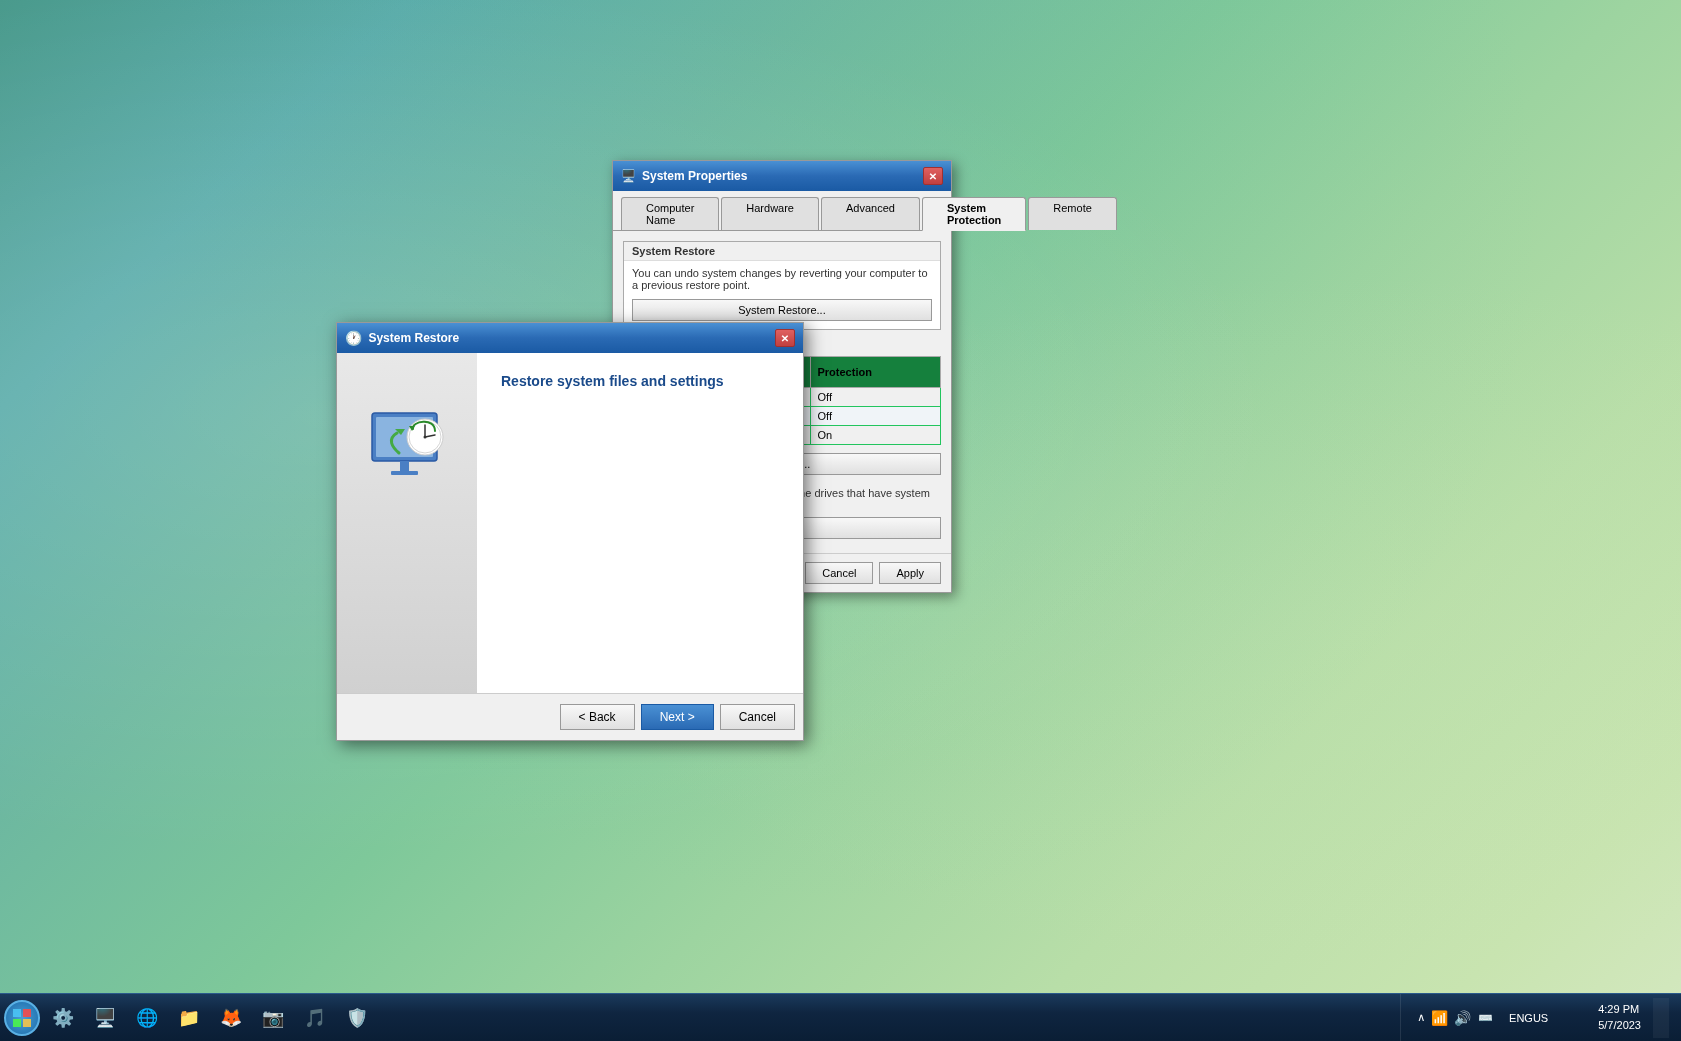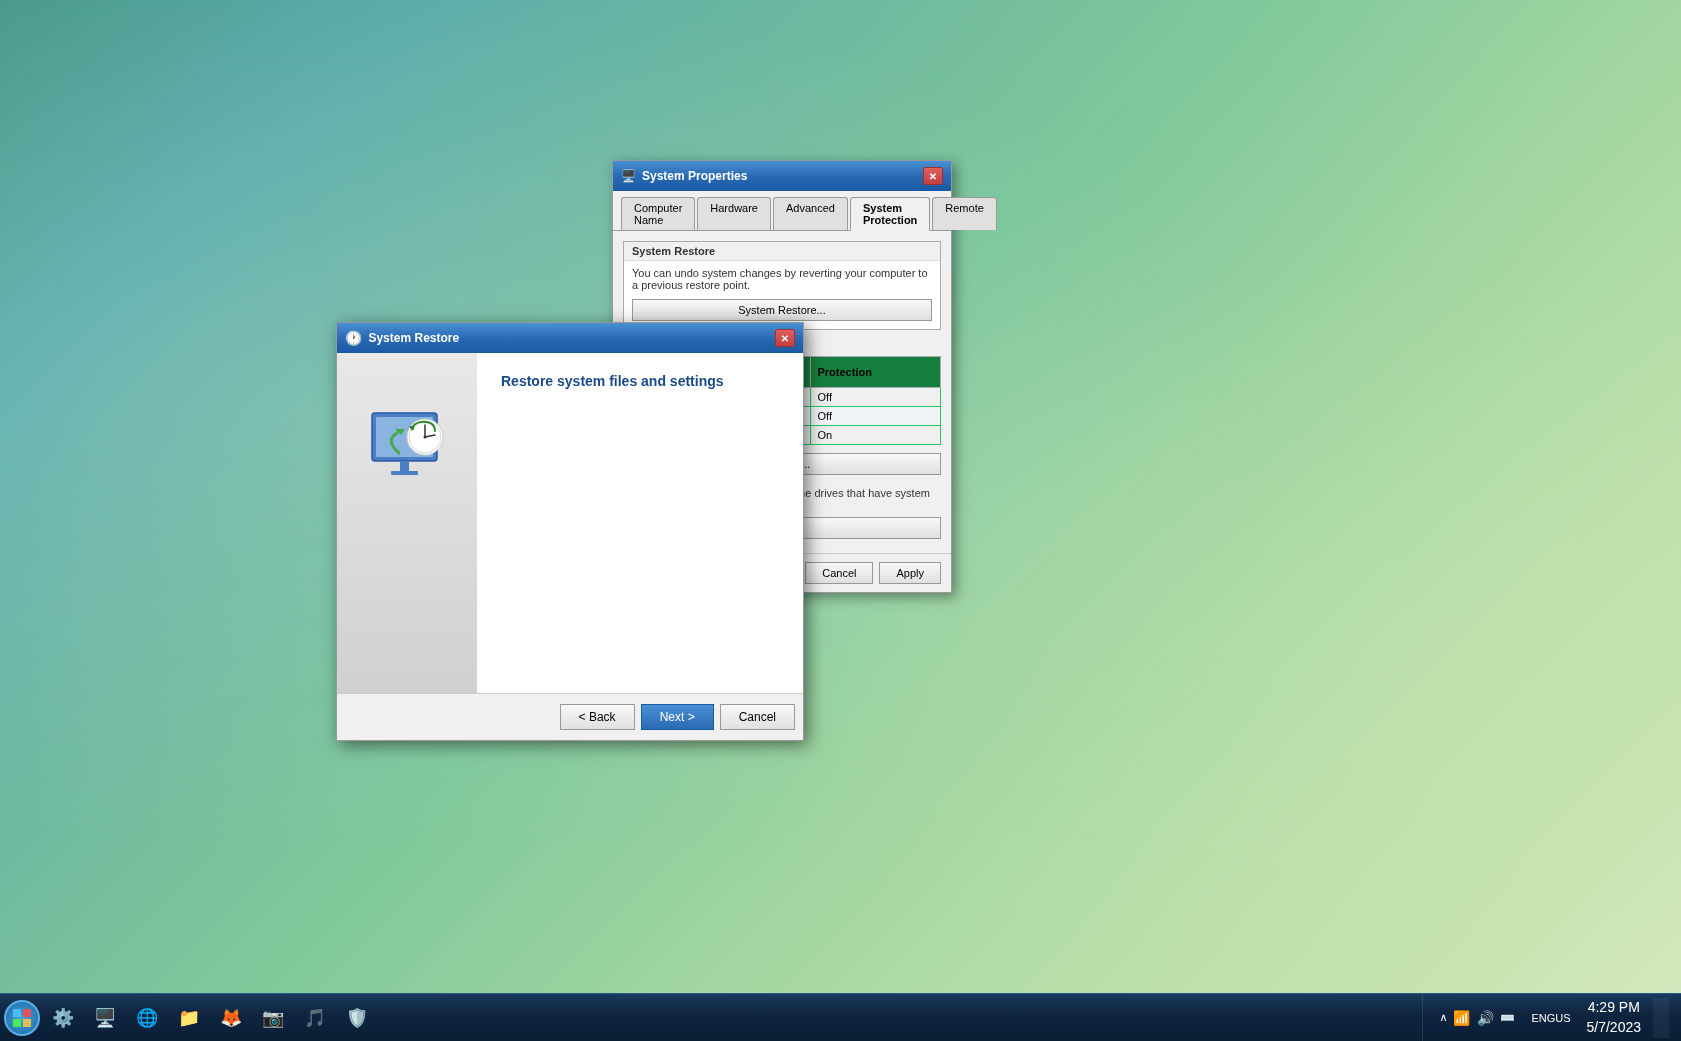--- a/index.html
+++ b/index.html
@@ -86,24 +86,25 @@
       display: flex;
       align-items: center;
       gap: 6px;
       color: white;
       font-size: 14px;
       padding: 0 8px;
     }
 
     .tray-clock {
       color: white;
-      text-align: center;
-      font-size: 14px;
+      text-align: left;
+      font-size: 11px;
       line-height: 1.4;
       padding: 0 8px;
+      margin-left: 34px;
     }
 
     
     .sys-props-dialog {
       position: absolute;
       top: 160px;
       left: 612px;
       width: 340px;
       background: #f0f0f0;
       border: 1px solid #999;
@@ -146,21 +147,21 @@
     
     .dialog-tabs {
       background: #f0f0f0;
       display: flex;
       gap: 0;
       padding: 6px 8px 0;
       border-bottom: 1px solid #999;
     }
 
     .tab {
-      padding: 4px 12px;
+      padding: 4px 24px;
       font-size: 11px;
       border: 1px solid #999;
       border-bottom: none;
       background: #e0e0e0;
       cursor: pointer;
       margin-right: 2px;
       border-radius: 3px 3px 0 0;
     }
 
     .tab.active {

